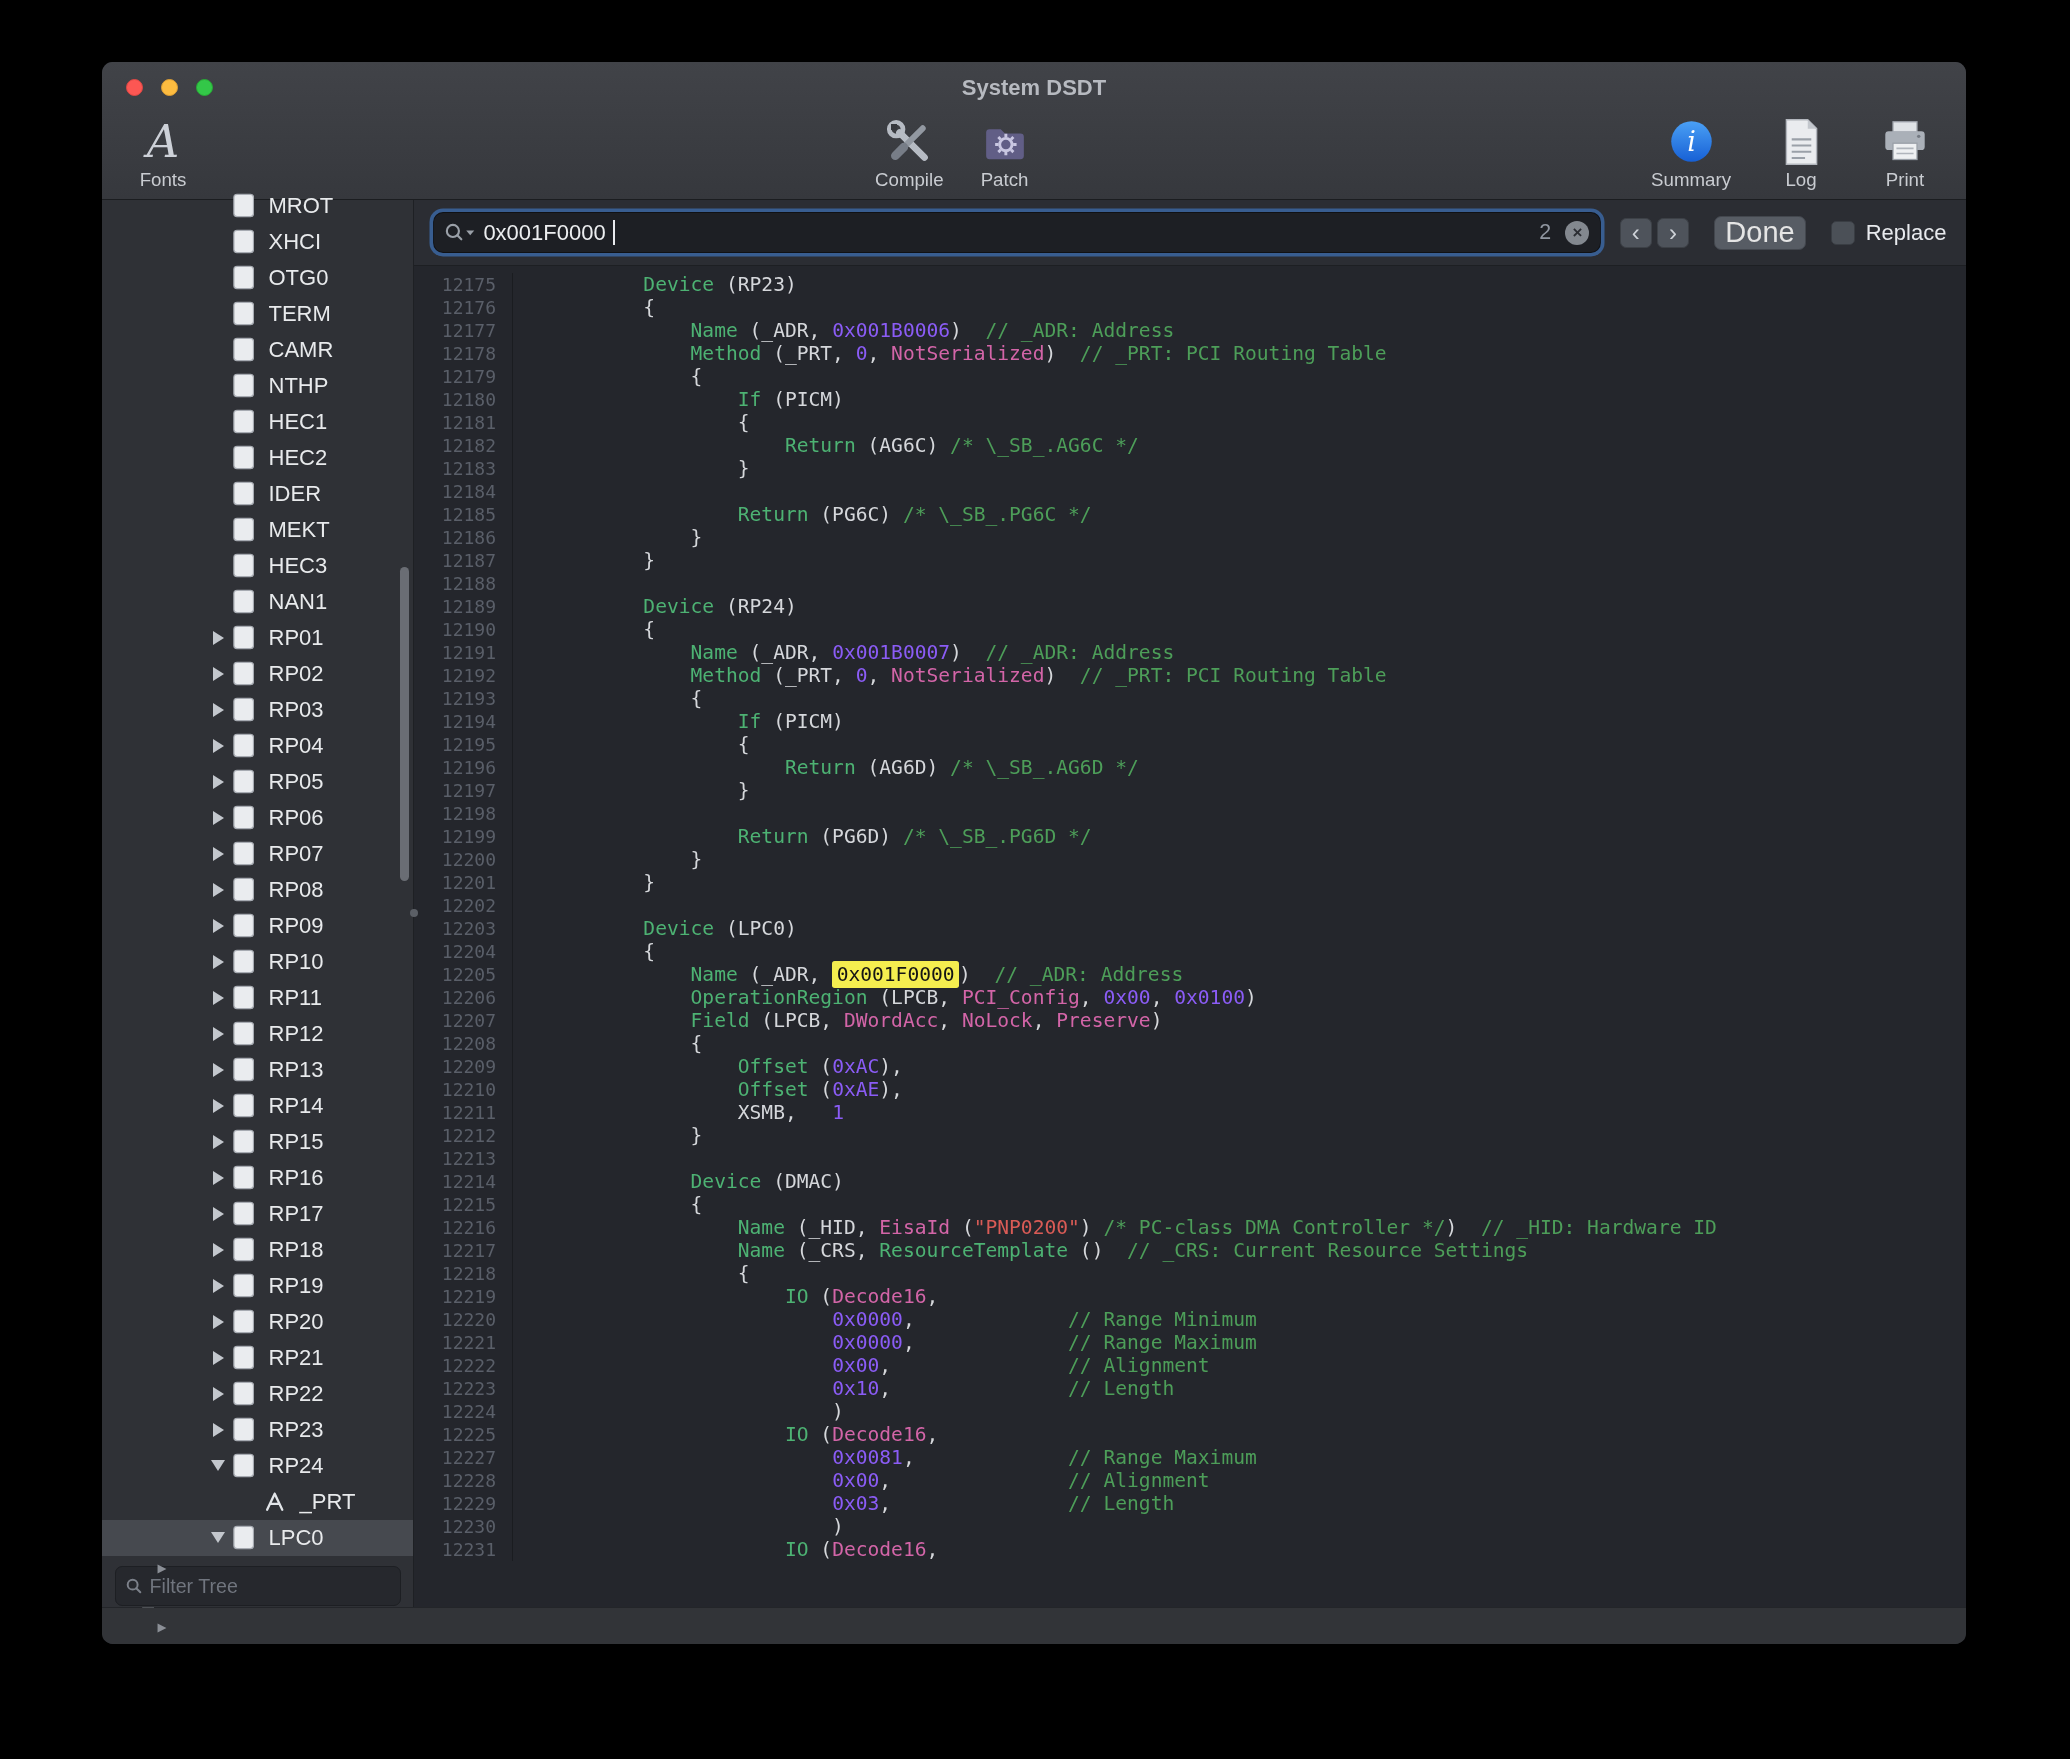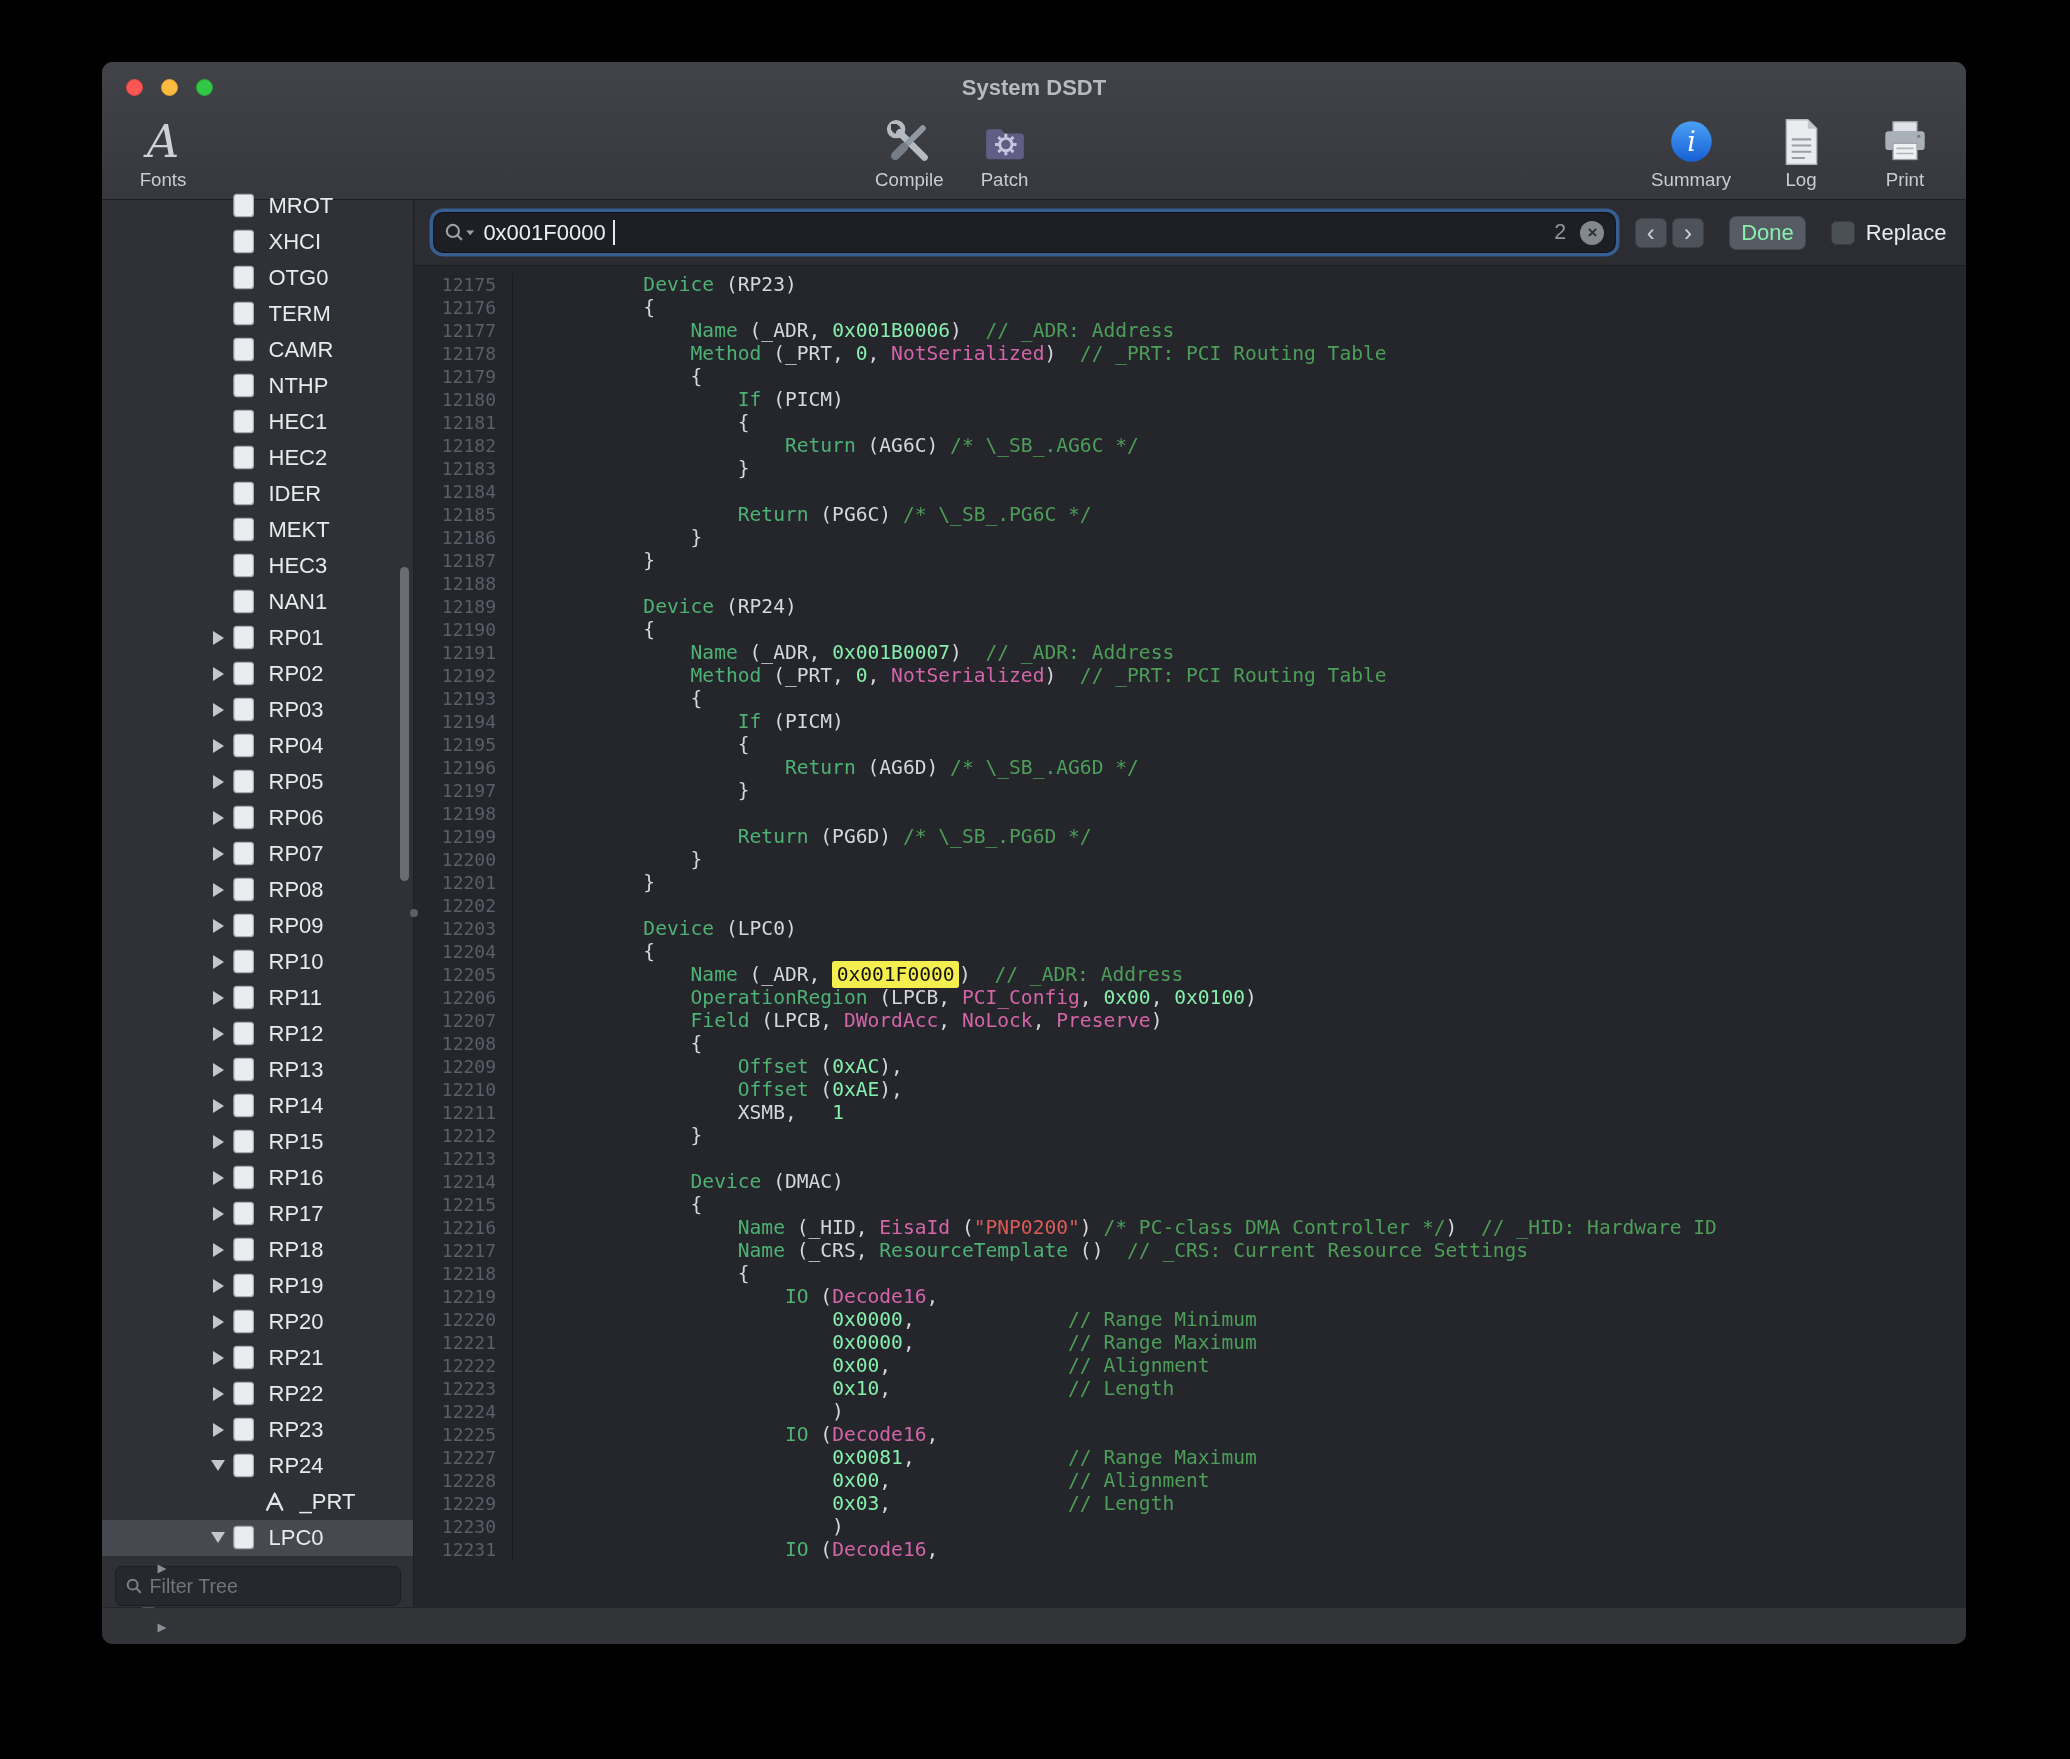--- a/index.html
+++ b/index.html
@@ -44,32 +44,32 @@
   .findrow{height:66px;flex:none;background:#2b2d33;border-bottom:0.9px solid #1d1f23;display:flex;align-items:center;padding:0 19.6px;box-sizing:border-box;}
   .searchfield{flex:1;height:39px;border-radius:9px;background:#1d1f24;display:flex;align-items:center;padding:0 10.7px;gap:7.1px;
                box-shadow:0 0 0 0.9px #101114, 0 0 0 4.5px rgba(62,114,184,.70);}
   .find-text{font-size:22px;color:#eceef0;white-space:pre;}
   .caret{width:1.8px;height:25px;background:#e8eaee;flex:none;}
   .find-spacer{flex:1;}
   .find-count{font-size:21.4px;color:#9096a0;margin-right:7.1px;}
   .clearbtn{width:24px;height:24px;border-radius:50%;background:#83888f;color:#2b2d33;display:flex;align-items:center;justify-content:center;font-size:17px;font-weight:bold;flex:none;}
   .navbtns{display:flex;gap:5.3px;margin-left:19.6px;}
   .navbtn{width:32px;height:30px;border-radius:6.2px;background:#4e535b;border:0.9px solid #3d4147;color:#ced2d8;font-size:24px;line-height:27px;text-align:center;box-sizing:border-box;}
-  .donebtn{margin-left:25px;width:77px;height:34px;border-radius:7.1px;background:#575c64;border:0.9px solid #43474e;color:#86efac;font-size:22px;display:flex;align-items:center;justify-content:center;box-sizing:border-box;}
+  .donebtn{margin-left:25px;width:92px;height:34px;border-radius:7.1px;background:#575c64;border:0.9px solid #43474e;color:#e5e5e5;font-size:29px;display:flex;align-items:center;justify-content:center;box-sizing:border-box;}
   .replace{margin-left:25px;display:flex;align-items:center;gap:10.7px;}
   .checkbox{width:24px;height:24px;border-radius:5.3px;background:#4b5057;border:0.9px solid #393d43;box-sizing:border-box;}
   .replace-label{font-size:22px;color:#e8eaee;}
   
   .codearea{flex:1;overflow:hidden;padding-top:7.1px;}
   .code-line{display:flex;height:23px;line-height:23px;white-space:pre;}
   .ln{font-family:"DejaVu Sans Mono",monospace;font-size:18px;color:#5a5f69;width:98px;text-align:right;padding-right:16px;flex:none;box-sizing:border-box;}
   .lc{font-family:"DejaVu Sans Mono",monospace;font-size:19.6px;color:#d5d7db;border-left:0.9px solid #1a1c20;padding-left:36px;flex:1;min-width:0;}
   .tok-kw{color:#4db273;}
   .tok-cm{color:#4d9e59;}
-  .tok-nm{color:#86efac;text-align:right;}
+  .tok-nm{color:#8b5cf6;text-align:right;}
   .tok-ty{color:#d365a8;}
   .tok-st{color:#d95b56;}
   .tok-pl{color:#d5d7db;}
   .tok-hl{background:#f5ee4f;color:#141414;border-radius:2.7px;padding:1.8px 4.5px;}
   
   .statusbar{height:36px;flex:none;background:#323438;border-top:0.9px solid #232529;display:flex;align-items:center;padding-left:32px;gap:10.7px;}
   .bc-item{font-size:20.5px;color:#c6c9cd;}
   .bc-sep{font-size:11.6px;color:#8b8f96;transform:translateY(0.9px);}
   svg{display:block;}
 </style>

